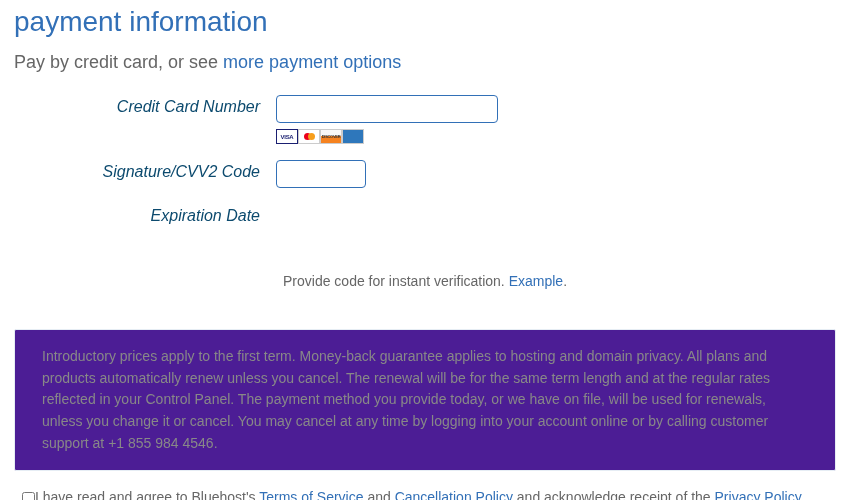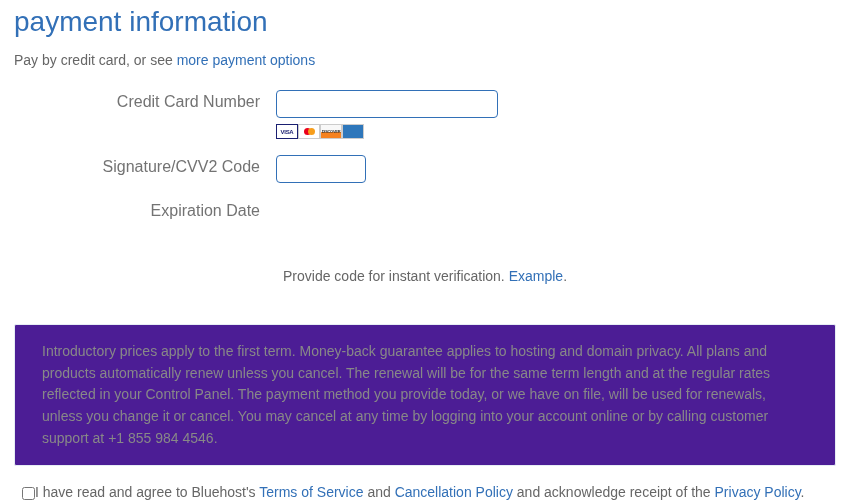--- a/index.html
+++ b/index.html
@@ -13,41 +13,42 @@
       padding: 0 14px;
     }
     h1 {
       color: #3270b7;
       font-size: 28px;
       font-weight: 300;
       margin-top: 6px;
       margin-bottom: 14px;
     }
     .pay-line {
-      font-size: 14px;
+      font-size: 18px;
       color: #666;
       margin-bottom: 22px;
     }
     .link {
       color: #3270b7;
       cursor: pointer;
     }
     .form-row {
       display: flex;
       align-items: flex-start;
       margin-bottom: 16px;
     }
     .form-label {
       width: 262px;
       text-align: right;
       padding-right: 16px;
-      color: #737373;
+      color: #0c4a6e;
       font-size: 16px;
       font-weight: 300;
       padding-top: 3px;
+      font-style: italic;
     }
     .form-field { display: flex; flex-direction: column; }
     .text-input {
       border: 1px solid #3270b7;
       border-radius: 4px;
       height: 28px;
       padding: 2px 6px;
       font-size: 14px;
       outline: none;
     }

